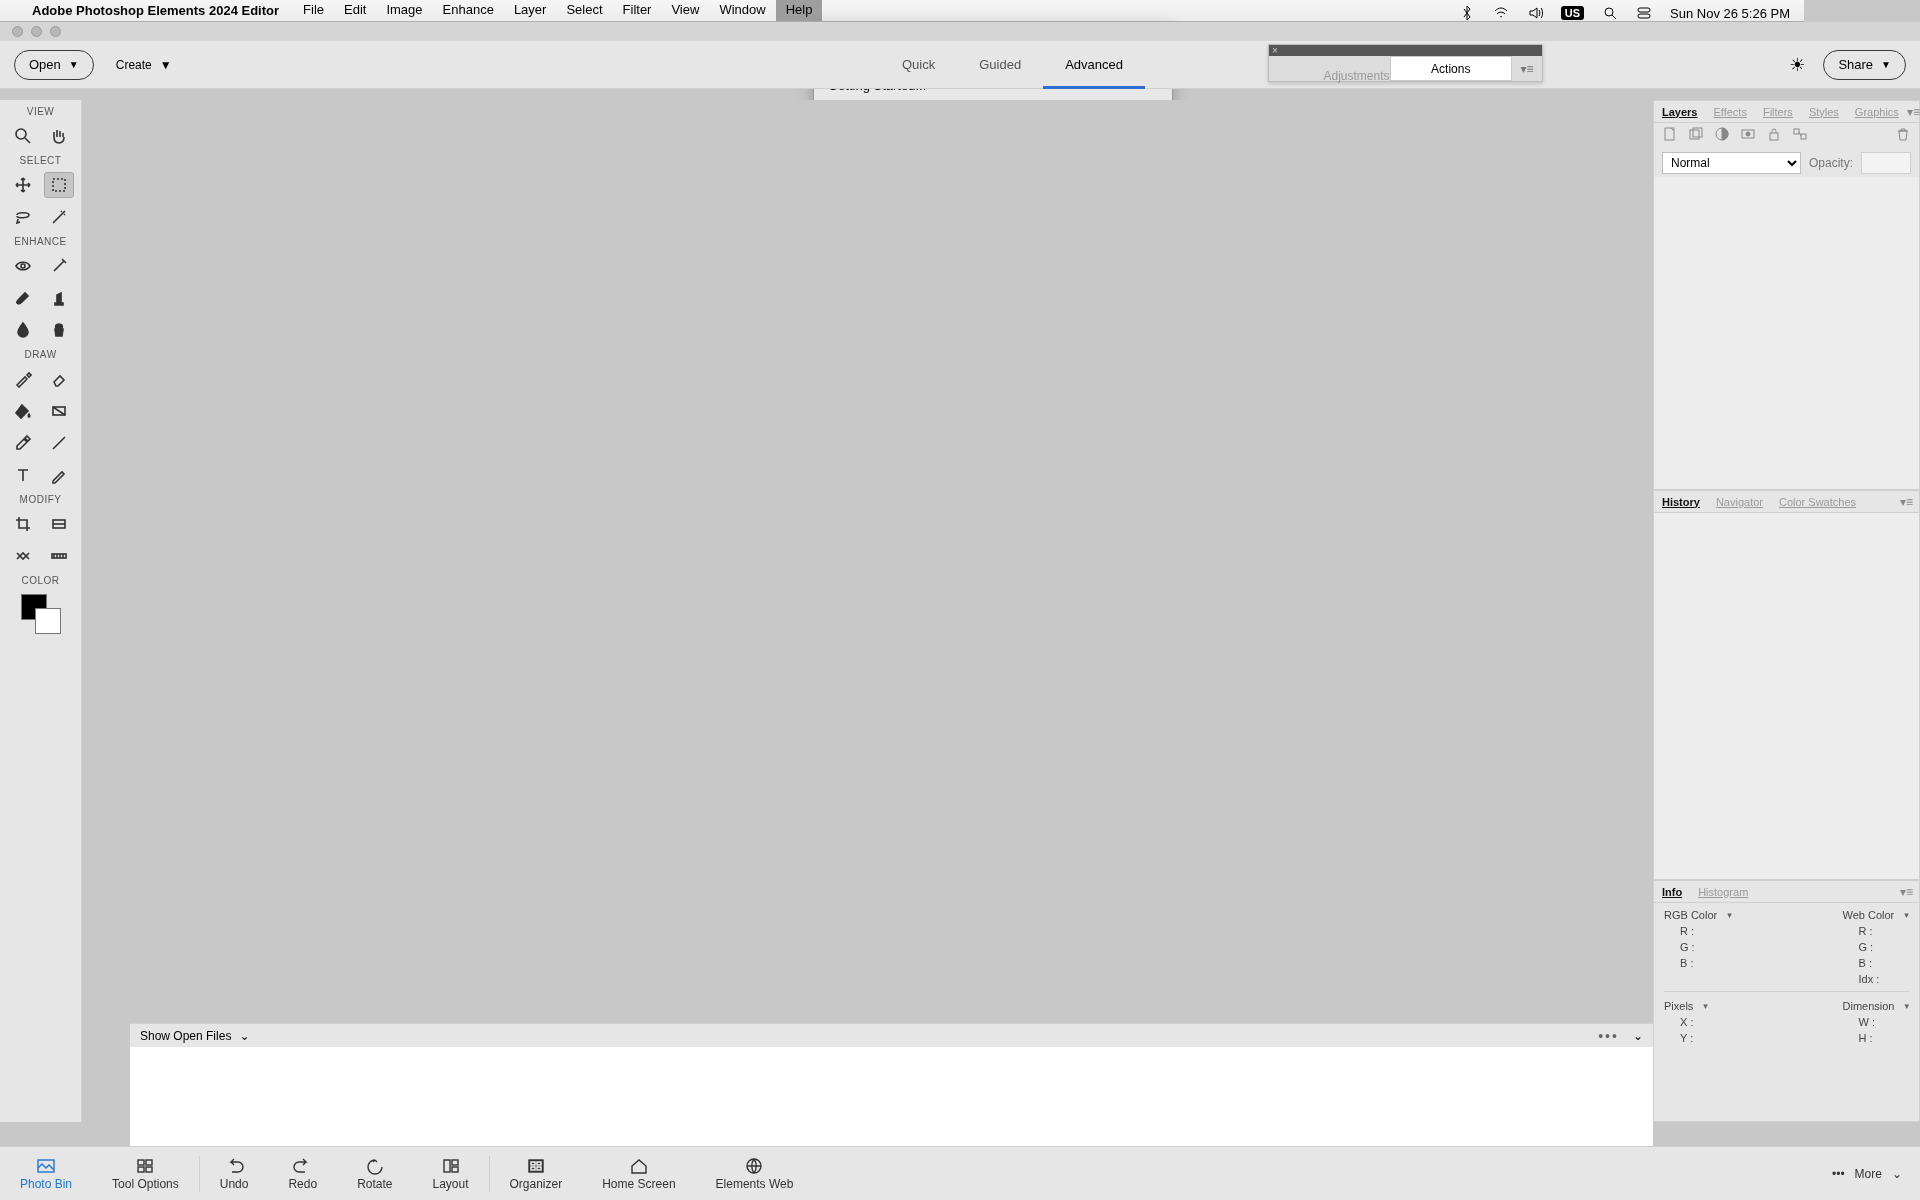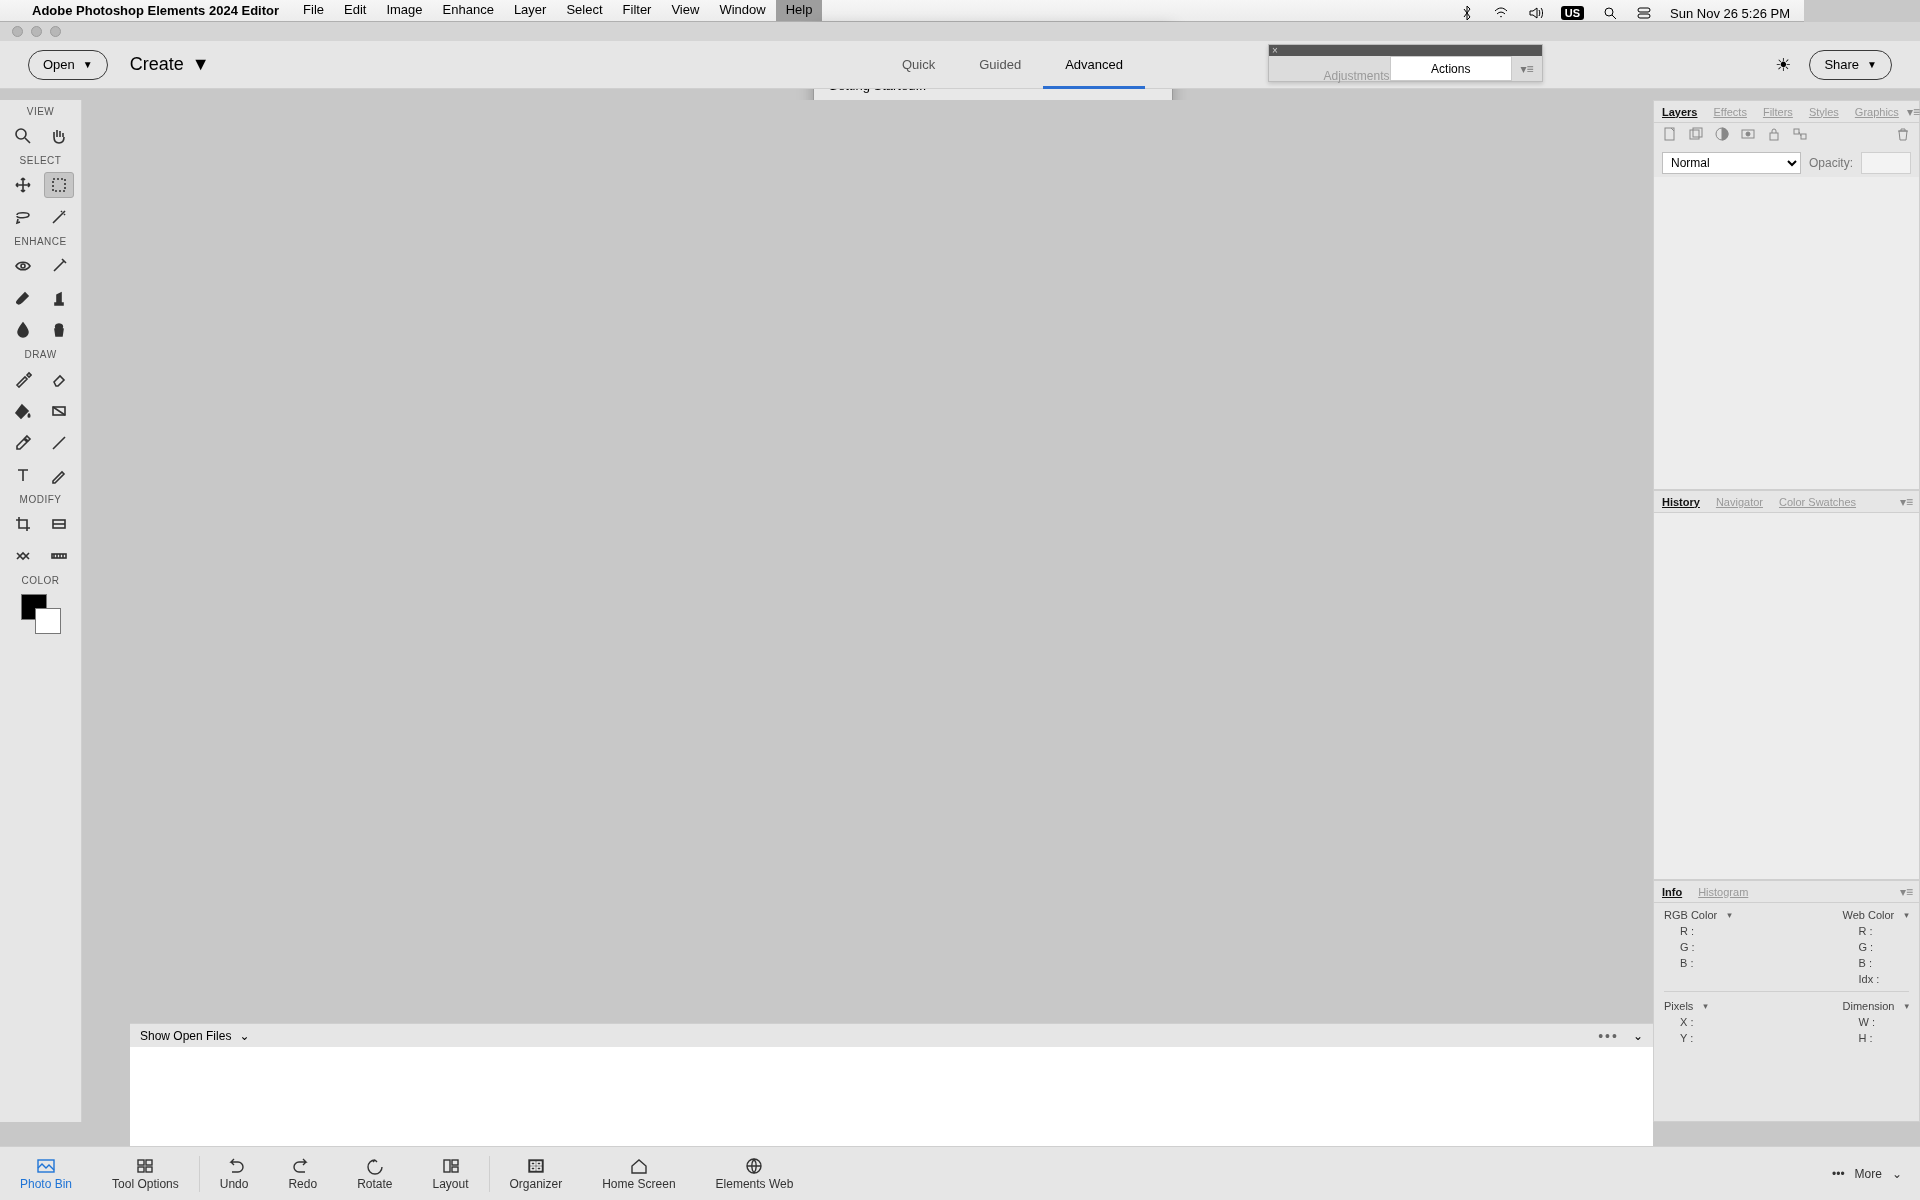--- a/index.html
+++ b/index.html
@@ -24,24 +24,24 @@
 .hm-row{ height:22px; line-height:22px; font-size:13px; padding:0 14px; display:flex; align-items:center; justify-content:space-between; cursor:default;}
 .hm-row.disabled{ color:#8f8f8f;}
 .hm-row.selected{ background:#6f6f6f; color:#fff;}
 .hm-shortcut{ font-size:11px; color:#7a7a7a;}
 .hm-sep{ height:1px; background:#b8b8b8; margin:3px 6px;}
 
 
 .traffic-row{ position:absolute; left:0; top:22px; height:19px; width:1920px; background:#d5d5d5; display:flex; align-items:center;}
 .traffic-lights{ display:flex; gap:8px; margin-left:12px;}
 .tl{ width:11px; height:11px; border-radius:50%; background:#b7b7b7; border:1px solid #9d9d9d;}
-.app-toolbar{ position:absolute; left:0; top:41px; height:48px; width:1920px; background:#e6e6e6; border-bottom:1px solid #cfcfcf; display:flex; align-items:center; padding:0 28px;}
+.app-toolbar{ position:absolute; left:0; top:41px; height:48px; width:1920px; background:#e6e6e6; border-bottom:1px solid #cfcfcf; display:flex; align-items:center; padding:0 14px;}
 .pill-btn{ height:30px; border:1px solid #3a3a3a; border-radius:15px; background:transparent; display:flex; align-items:center; padding:0 14px; font-size:13px; gap:8px; cursor:default;}
 .pill-btn .chev{ font-size:10px;}
-.create-btn{ margin-left:22px; display:flex; align-items:center; gap:8px; font-size:18px;}
+.create-btn{ margin-left:22px; display:flex; align-items:center; gap:8px; font-size:12px;}
 .toolbar-right{ margin-left:auto; display:flex; align-items:center; gap:18px;}
 .sun-icon{ font-size:18px;}
 
 
 .workspace-tabs{ position:absolute; top:41px; left:880px; display:flex; }
 .ws-tab{ height:48px; line-height:48px; font-size:13px; padding:0 22px; color:#555; cursor:default;}
 .ws-tab.active{ border-bottom:3px solid #2d6fd1; color:#000;}
 
 
 .actions-panel{ position:absolute; top:44px; left:1268px; width:275px; border:1px solid #bcbcbc; background:#dcdcdc; box-shadow:0 2px 4px rgba(0,0,0,.15);}

